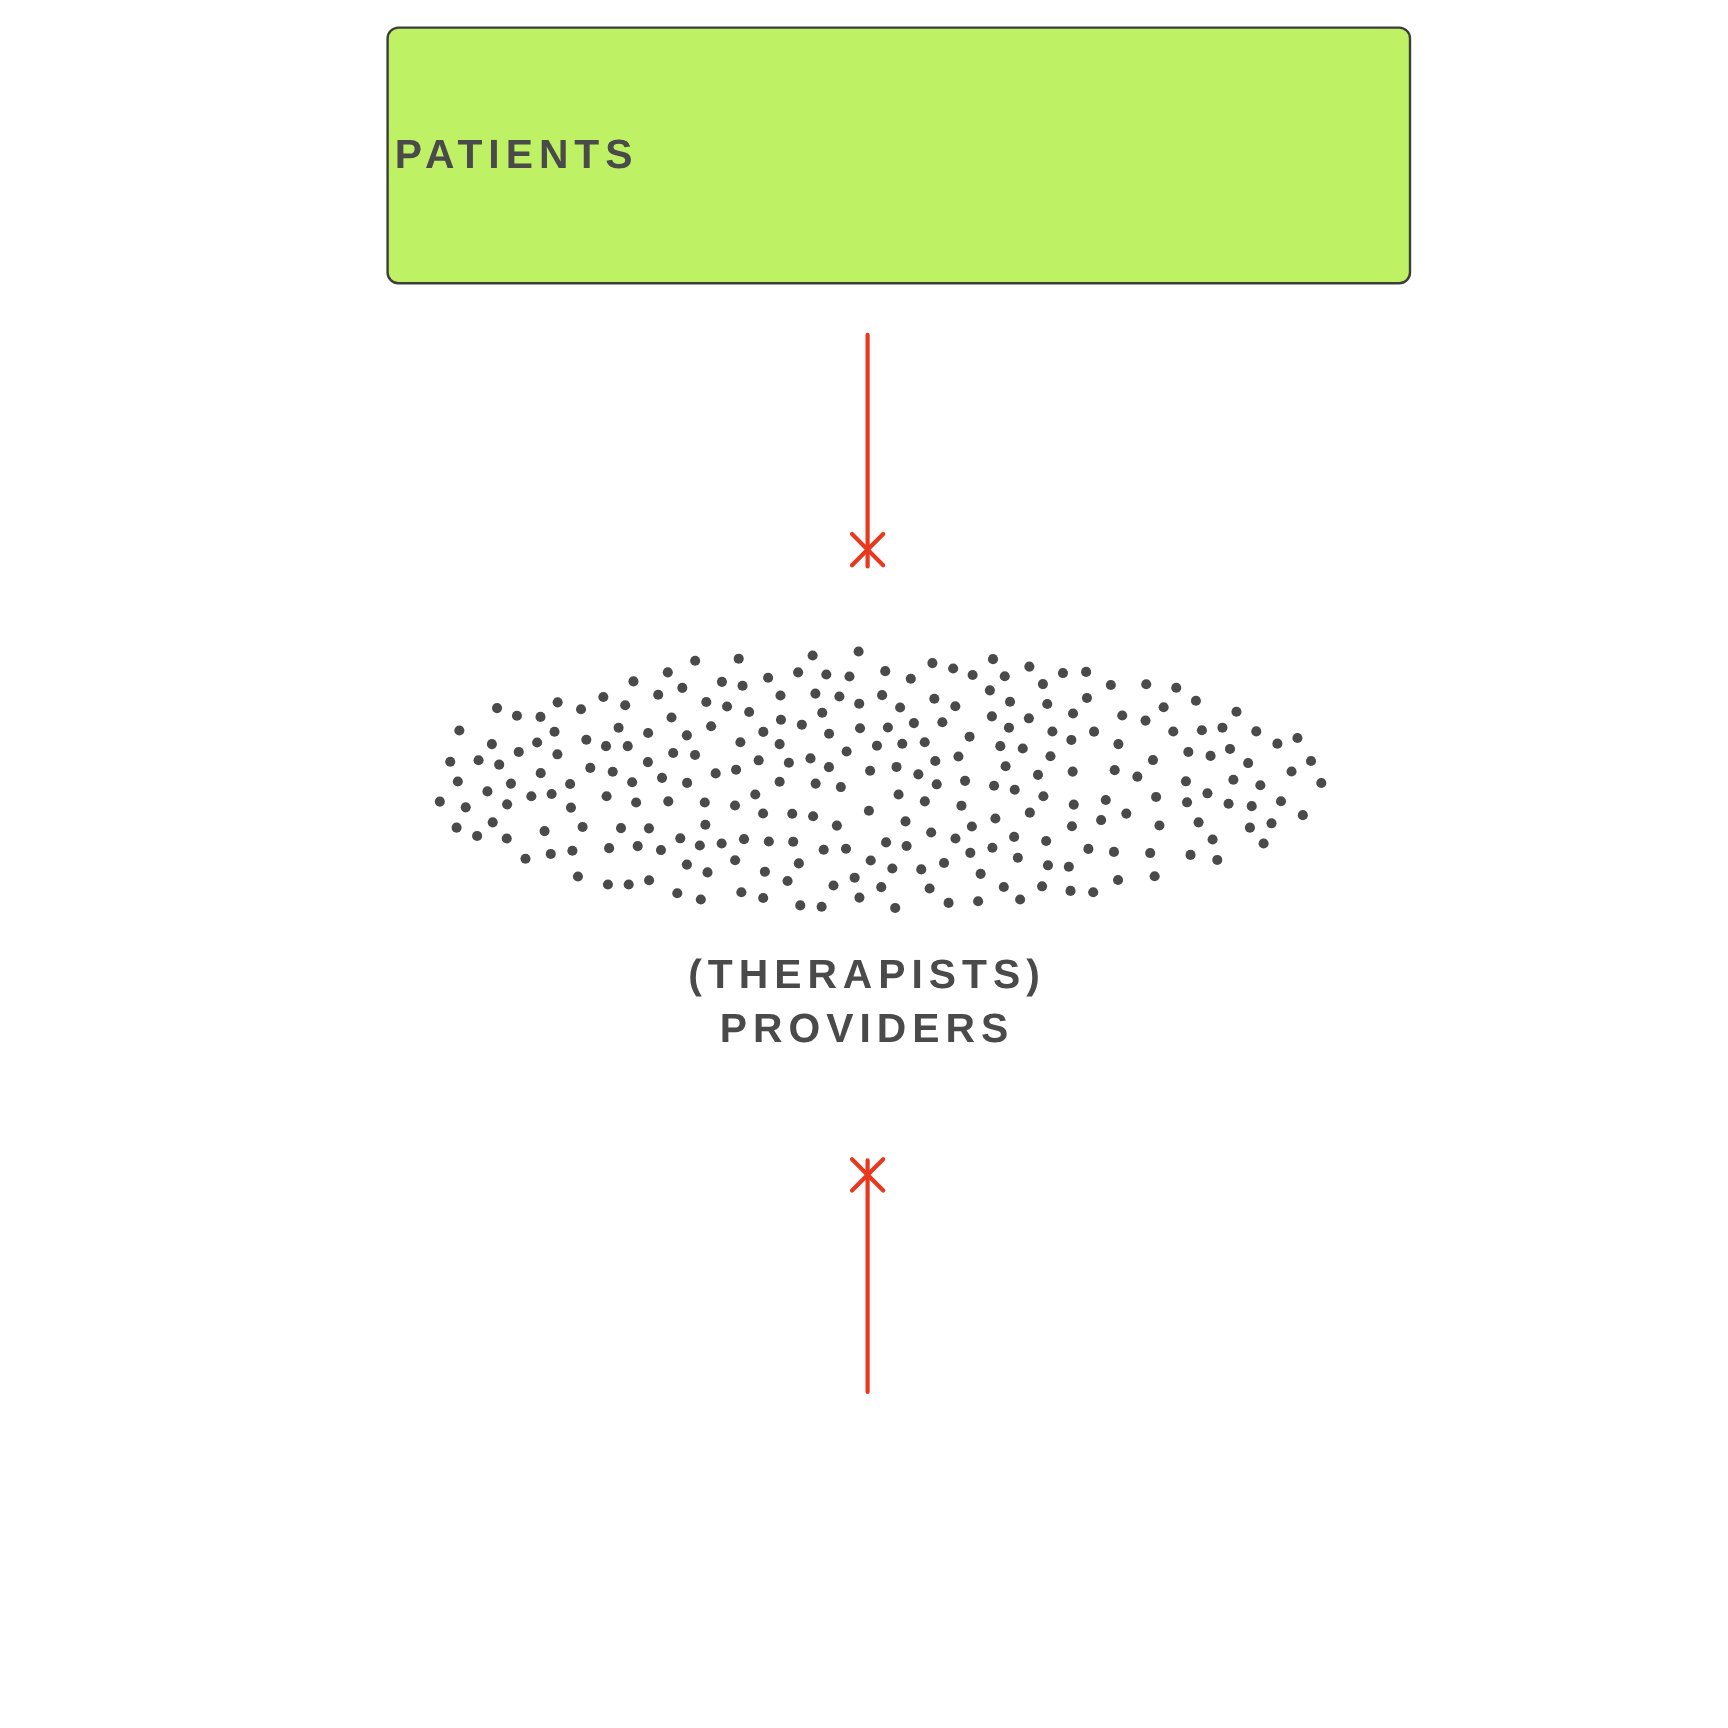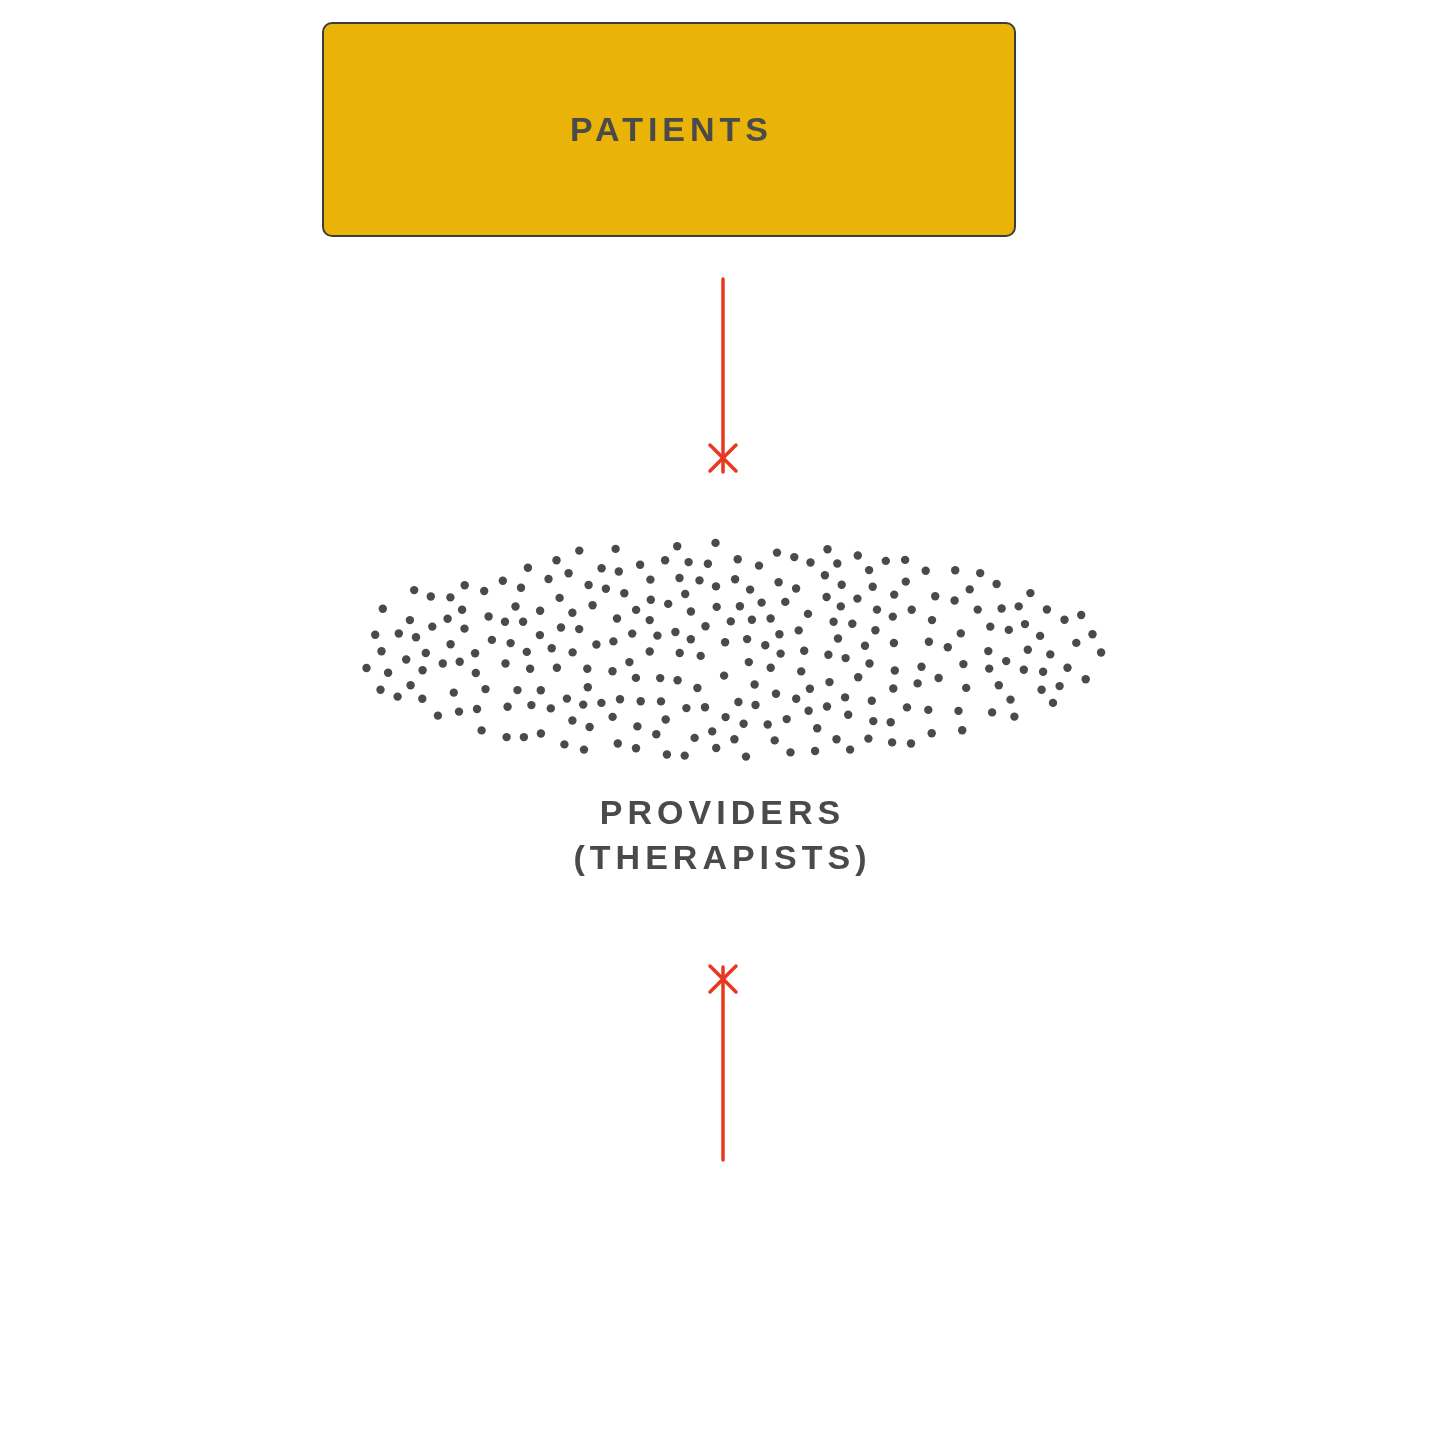--- a/index.html
+++ b/index.html
@@ -11,27 +11,26 @@
   .canvas {
     position: relative;
     width: 1440px;
     height: 1440px;
     background: var(--bg, #ffffff);
     overflow: hidden;
   }
   .entity-box {
     position: absolute;
     left: 322px;
-    width: 694px;
+    width: 854px;
     border: 2px solid var(--box-border, #3d3d3d);
     border-radius: 10px;
-    background: #eab308;
+    background: #bef264;
     display: flex;
     align-items: center;
-    justify-content: center;
     box-sizing: border-box;
   }
   .entity-box.patients { top: 22px;   height: 215px; }
   .entity-box.payers   { top: 1200px; height: 212px; }
   .box-label {
     font-size: 34px;
     font-weight: 700;
     color: var(--text, #4a4a4a);
     letter-spacing: 5px;
     text-indent: 5px;
@@ -357,22 +356,22 @@
       <circle cx="845.1" cy="697.4" r="4.2" fill="#4a4a4a"></circle>
       <circle cx="1043.1" cy="671.8" r="4.2" fill="#4a4a4a"></circle>
       <circle cx="715.5" cy="542.9" r="4.2" fill="#4a4a4a"></circle>
       <circle cx="873.3" cy="721.1" r="4.2" fill="#4a4a4a"></circle>
       <circle cx="414.2" cy="590.1" r="4.2" fill="#4a4a4a"></circle>
       <circle cx="712.2" cy="731.4" r="4.2" fill="#4a4a4a"></circle>
       <circle cx="523.1" cy="621.8" r="4.2" fill="#4a4a4a"></circle>
     </svg>
 
   <div class="providers-label">
+    <div>(THERAPISTS)</div>
     <div>PROVIDERS</div>
-    <div>(THERAPISTS)</div>
   </div>
 
   <svg class="arrow-svg bottom" viewBox="0 0 56 200">
     <line class="arrow-line" x1="28" y1="5" x2="28" y2="198"></line>
     <g>
       <line class="x-stroke" x1="15" y1="4" x2="41" y2="30"></line>
       <line class="x-stroke" x1="41" y1="4" x2="15" y2="30"></line>
     </g>
   </svg>
 

